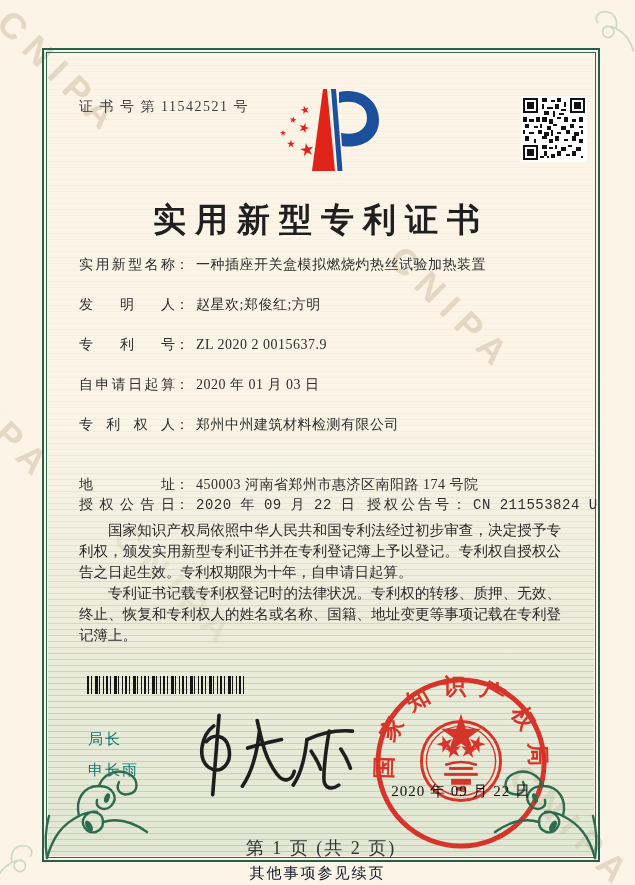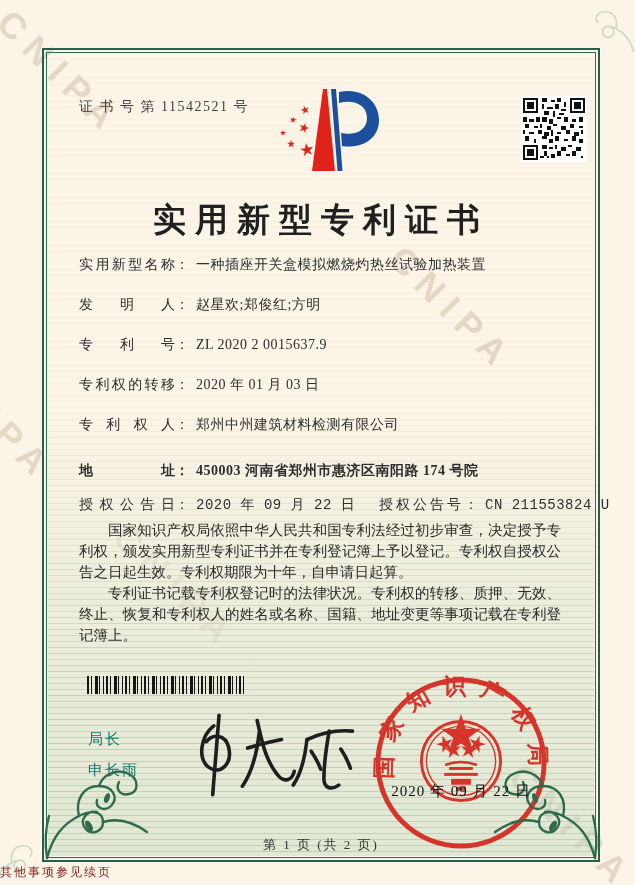--- a/index.html
+++ b/index.html
@@ -38,43 +38,43 @@
   .qr{position:absolute;left:477px;top:46px;width:62px;height:62px;background:#fff;padding:2px;}
   .title{
     position:absolute;left:0;top:126px;width:100%;text-align:center;
     font-size:33px;font-weight:600;letter-spacing:9px;color:#1f1f1f;margin-top:22px;
   }
   
   .field-row{position:absolute;left:35px;height:22px;font-size:14px;white-space:nowrap;color:#2e2e2e;}
   .flabel{display:inline-block;width:96px;text-align:justify;text-align-last:justify;vertical-align:bottom;}
   .fcolon{display:inline-block;}
   .fvalue{display:inline-block;margin-left:7px;letter-spacing:0.5px;}
-  .field-extra{position:absolute;left:300px;top:0;white-space:nowrap;}
+  .field-extra{position:absolute;left:288px;top:0;white-space:nowrap;}
   .flabel2{display:inline-block;letter-spacing:3px;}
   
   .body-text{
     position:absolute;left:35px;top:470px;width:482px;
     font-size:14.5px;line-height:21px;color:#2a2a2a;text-align:justify;
   }
   .body-text p{margin:0;text-indent:2em;}
   
   .barcode{
     position:absolute;left:43px;top:626px;width:158px;height:18px;
     background:repeating-linear-gradient(90deg,#151515 0 2px,transparent 2px 4px,#151515 4px 5px,transparent 5px 8px,#151515 8px 11px,transparent 11px 12px,#151515 12px 13px,transparent 13px 16px,#151515 16px 17px,transparent 17px 19px);
   }
   .director{position:absolute;left:44px;top:680px;font-size:15px;letter-spacing:2px;color:#0f766e;}
   .director div{margin-bottom:12px;}
   .signature{position:absolute;left:138px;top:660px;width:180px;height:92px;}
   .seal{position:absolute;left:328px;top:624px;width:178px;height:178px;}
   .seal-date{
     position:absolute;left:328px;top:732px;width:178px;text-align:center;
     font-size:15px;color:#111;letter-spacing:1px;z-index:5;
   }
-  .page-info{position:absolute;left:0;top:786px;width:100%;text-align:center;font-size:13px;letter-spacing:2px;color:#333;}
-  .continuation{position:absolute;left:0;top:864px;width:100%;text-align:left;font-size:12px;letter-spacing:2px;color:#7f1d1d;z-index:2;}
+  .page-info{position:absolute;left:0;top:786px;width:100%;text-align:center;font-size:18px;letter-spacing:2px;color:#333;}
+  .continuation{position:absolute;left:0;top:864px;width:100%;text-align:center;font-size:15px;letter-spacing:2px;color:#0f172a;z-index:2;}
   
   .fl{position:absolute;width:108px;height:108px;pointer-events:none;}
   .fl-bl{left:-3px;bottom:-4px;}
   .fl-br{right:-3px;bottom:-4px;transform:scaleX(-1);}
   .corner-orn{position:absolute;z-index:1;opacity:0.35;}
 </style>
 </head>
 <body>
 
 <div class="wm" style="left:-20px;top:52px;">CNIPA</div>
@@ -187,26 +187,26 @@
   <div class="field-row" style="top:206px;">
     <span class="flabel">实用新型名称</span><span class="fcolon">：</span><span class="fvalue">一种插座开关盒模拟燃烧灼热丝试验加热装置</span>
   </div>
   <div class="field-row" style="top:246px;">
     <span class="flabel">发明人</span><span class="fcolon">：</span><span class="fvalue">赵星欢;郑俊红;方明</span>
   </div>
   <div class="field-row" style="top:286px;">
     <span class="flabel">专利号</span><span class="fcolon">：</span><span class="fvalue">ZL 2020 2 0015637.9</span>
   </div>
   <div class="field-row" style="top:326px;">
-    <span class="flabel">专利权的转移</span><span class="fcolon">：</span><span class="fvalue">2020 年 01 月 03 日</span>
+    <span class="flabel">自申请日起算</span><span class="fcolon">：</span><span class="fvalue">2020 年 01 月 03 日</span>
   </div>
   <div class="field-row" style="top:366px;">
     <span class="flabel">专利权人</span><span class="fcolon">：</span><span class="fvalue">郑州中州建筑材料检测有限公司</span>
   </div>
-  <div class="field-row" style="top:412px;font-weight:bold;">
+  <div class="field-row" style="top:426px;">
     <span class="flabel">地址</span><span class="fcolon">：</span><span class="fvalue">450003 河南省郑州市惠济区南阳路 174 号院</span>
   </div>
   <div class="field-row" style="top:446px;width:490px;font-family:Liberation Mono, monospace;">
     <span class="flabel">授权公告日</span><span class="fcolon">：</span><span class="fvalue">2020 年 09 月 22 日</span>
     <span class="field-extra">
       <span class="flabel2">授权公告号</span><span class="fcolon">：</span><span class="fvalue">CN 211553824 U</span>
     </span>
   </div>
 
   <div class="body-text">

